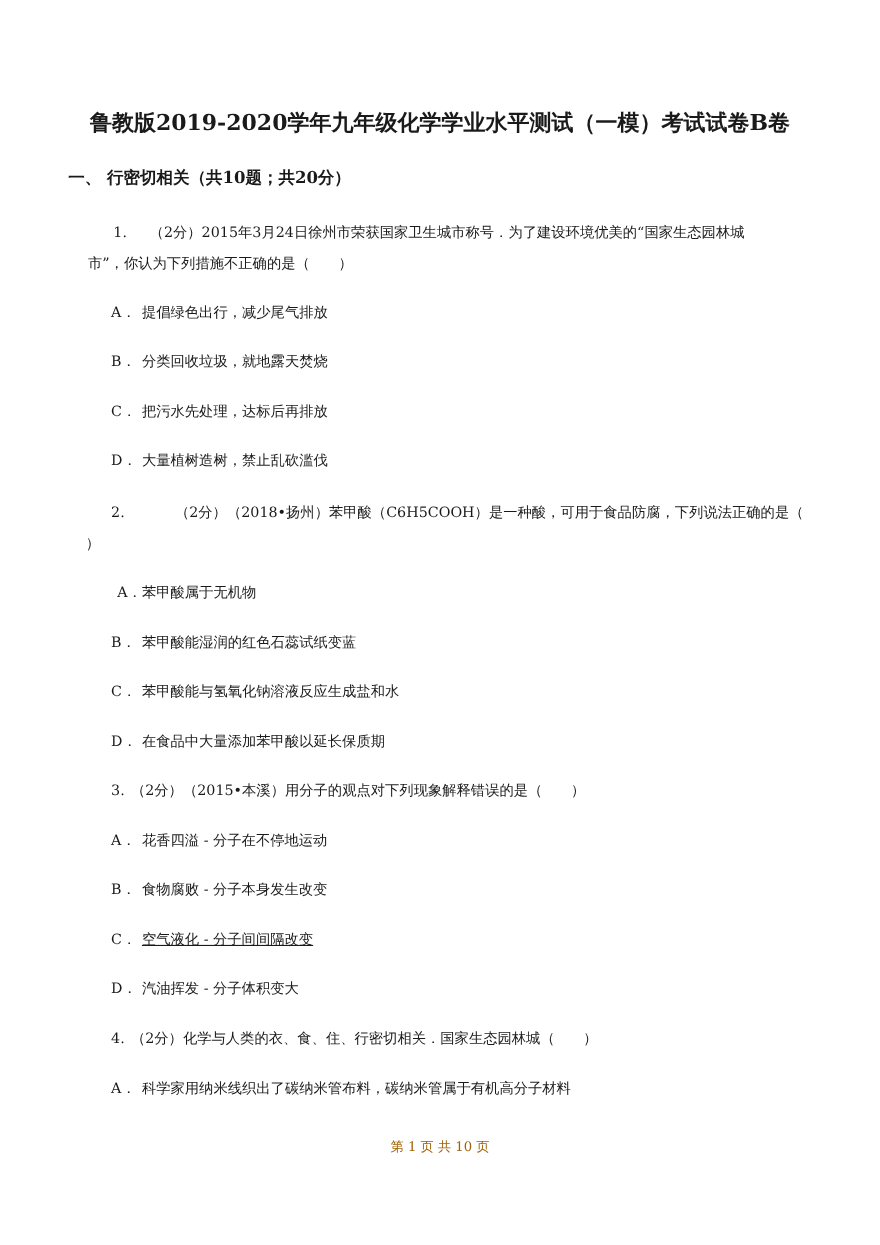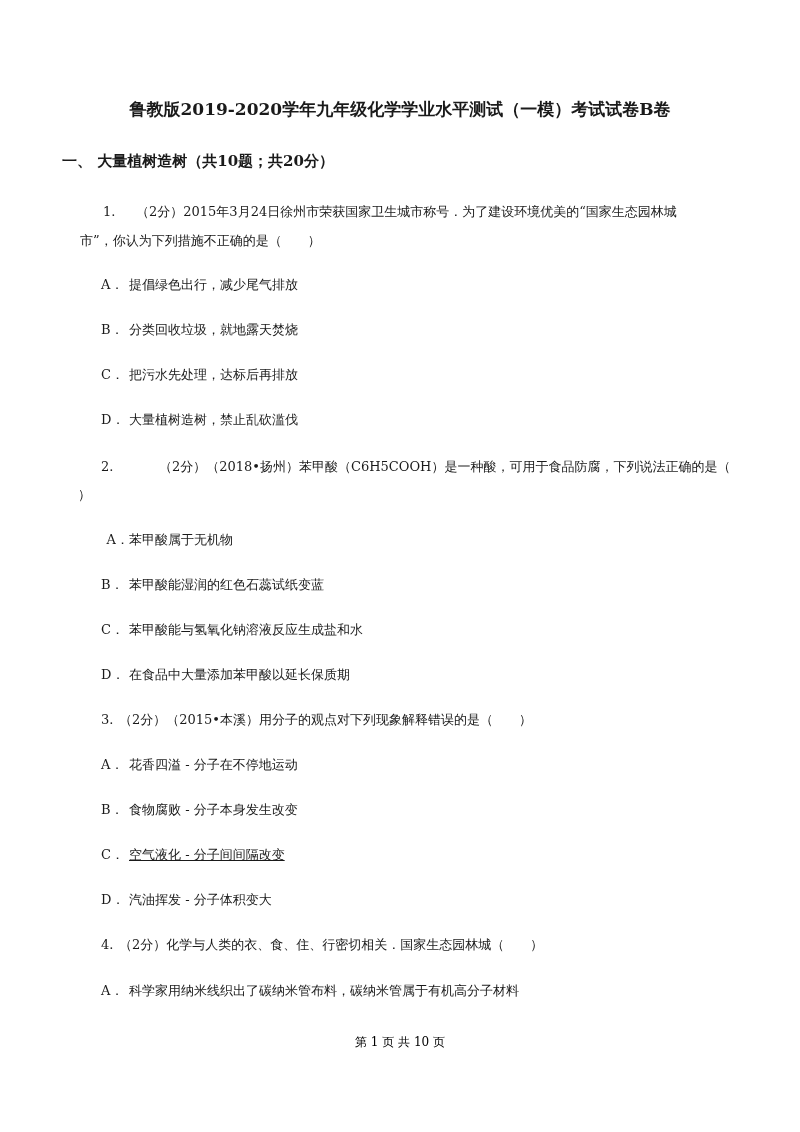--- a/index.html
+++ b/index.html
@@ -3,44 +3,44 @@
   <meta charset="utf-8">
   <style>
     html, body { margin: 0; padding: 0; background: #ffffff; }
     body {
       width: 800px; height: 1132px; position: relative; overflow: hidden;
       font-family: "DejaVu Serif", "Liberation Serif", serif;
       color: #1a1a1a;
     }
     .page-title {
       position: absolute; top: 98px; left: 0; width: 800px;
-      text-align: center; font-size: 17px; font-weight: bold; letter-spacing: 0px;
+      text-align: center; font-size: 20px; font-weight: bold; letter-spacing: 0px;
     }
     .section-heading {
       position: absolute; top: 152px; left: 62px;
       font-size: 15px; font-weight: bold;
     }
     .line {
       position: absolute; left: 0; font-size: 13px; white-space: nowrap; line-height: 18px;
     }
     .qnum { display: inline-block; }
     .opt-label { display: inline-block; width: 28px; }
     .footer {
       position: absolute; top: 1034px; left: 0; width: 800px; text-align: center;
-      font-size: 12px; color: #000000;
+      font-size: 12px; color: #a16207;
     }
   </style>
 </head>
 <body>
 
 <div>
 
   <div class="page-title">鲁教版2019-2020学年九年级化学学业水平测试（一模）考试试卷B卷</div>
 
-  <div class="section-heading">一、  大量植树造树（共10题；共20分）</div>
+  <div class="section-heading">一、  行密切相关（共10题；共20分）</div>
 
   <div>
     <div class="line" style="top:203px; left:103px;">
       <span class="qnum" style="width:33px;">1.</span><span>（2分）2015年3月24日徐州市荣获国家卫生城市称号．为了建设环境优美的“国家生态园林城</span>
     </div>
     <div class="line" style="top:232px; left:80px;">市”，你认为下列措施不正确的是（　　）</div>
     <div class="line" style="top:276px; left:101px;">
       <span class="opt-label">A．</span><span>提倡绿色出行，减少尾气排放</span>
     </div>
     <div class="line" style="top:321px; left:101px;">

